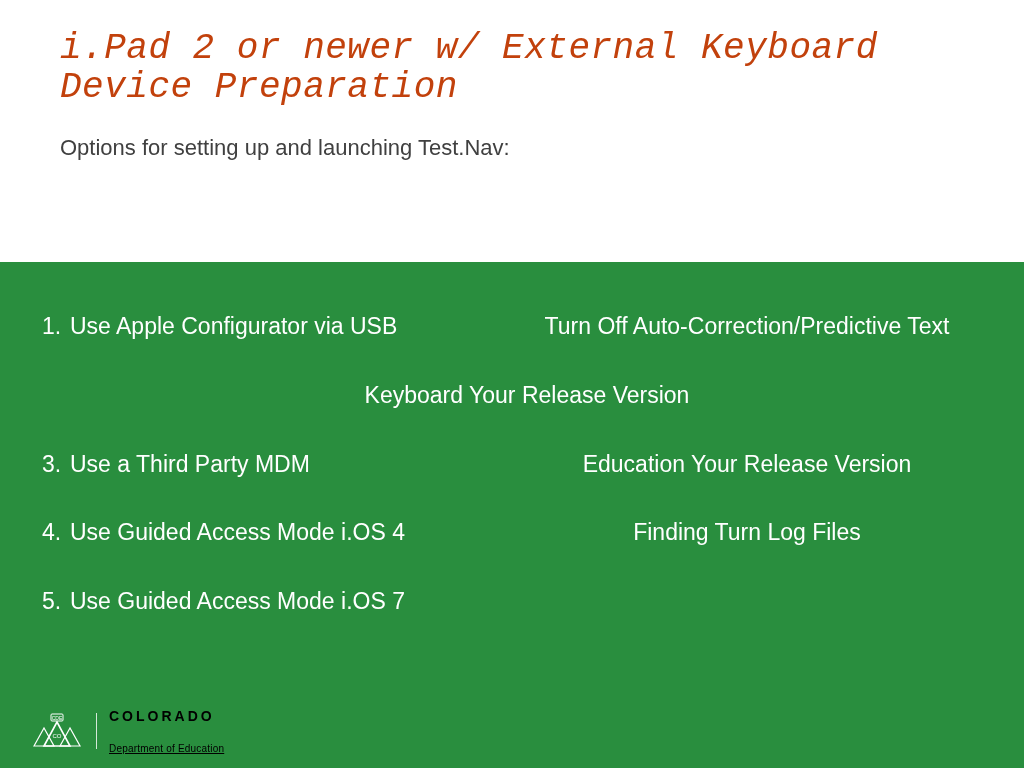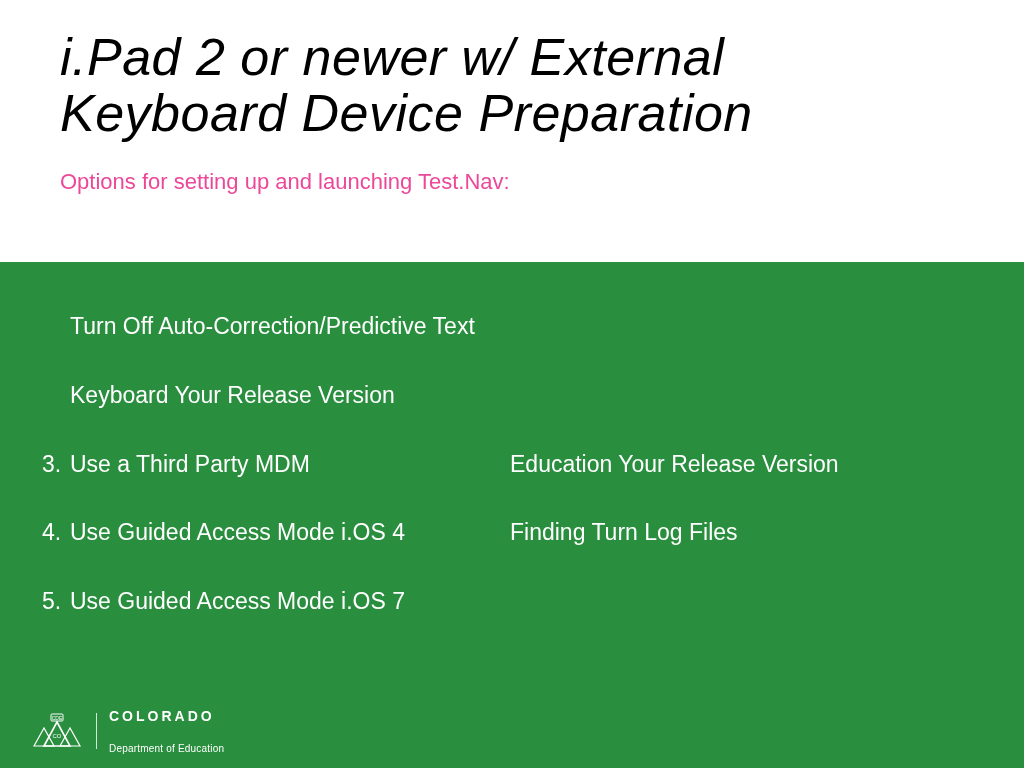--- a/index.html
+++ b/index.html
@@ -12,31 +12,32 @@
   .slide {
     width: 1024px;
     height: 768px;
     position: relative;
   }
   .header-area {
     padding: 30px 60px 10px 60px;
     background: #ffffff;
   }
   .title {
-    font-size: 52px;
+    font-size: 36px;
     line-height: 1.07;
     font-style: italic;
     font-weight: 400;
-    color: #000000;
+    color: #c2410c;
     letter-spacing: 0.5px;
+    font-family: Liberation Mono, monospace;
   }
   .subtitle {
     margin-top: 28px;
     font-size: 22px;
-    color: #ec4899;
+    color: #404040;
     font-weight: 400;
   }
   .green-panel {
     position: absolute;
     top: 262px;
     left: 0;
     width: 1024px;
     height: 506px;
     background: #298e3e;
     color: #ffffff;
@@ -49,34 +50,35 @@
   .row {
     display: flex;
     margin-bottom: 40px;
   }
   .left-col {
     width: 440px;
     padding-right: 20px;
   }
   .right-col {
     flex: 1;
+    text-align: center;
   }
   .list-num {
     display: inline-block;
     margin-left: -28px;
     width: 28px;
   }
   .logo-wrap {
     position: absolute;
     left: 30px;
     bottom: 14px;
     display: flex;
     align-items: center;
     gap: 12px;
-    color: #ffffff;
+    color: #000000;
   }
   .logo-badge {
     width: 54px;
     height: 38px;
     position: relative;
   }
   .logo-badge svg { display: block; }
   .logo-divider {
     width: 1px;
     height: 36px;
@@ -90,36 +92,40 @@
   .logo-text .state {
     font-size: 14px;
     letter-spacing: 3px;
     font-weight: 600;
   }
   .logo-text .dept {
     font-size: 10px;
     letter-spacing: 0.2px;
     margin-top: 20px;
     font-weight: 400;
+    text-decoration: underline;
   }
 </style>
 </head>
 <body>
 
 <div class="slide">
 
   <div class="header-area">
     <h1 class="title">i.Pad 2 or newer w/ External Keyboard Device Preparation</h1>
     <div class="subtitle">Options for setting up and launching Test.Nav:</div>
   </div>
 
   <div class="green-panel">
     <div class="content-grid">
 
       <div class="row">
+        <div class="left-col">
+          <span class="list-num">1.</span><span>Use Apple Configurator via USB</span>
+        </div>
         <div class="right-col">Turn Off Auto-Correction/Predictive Text</div>
       </div>
 
       <div class="row">
         <div class="right-col">Keyboard Your Release Version</div>
       </div>
 
       <div class="row">
         <div class="left-col">
           <span class="list-num">3.</span><span>Use a Third Party MDM</span>

